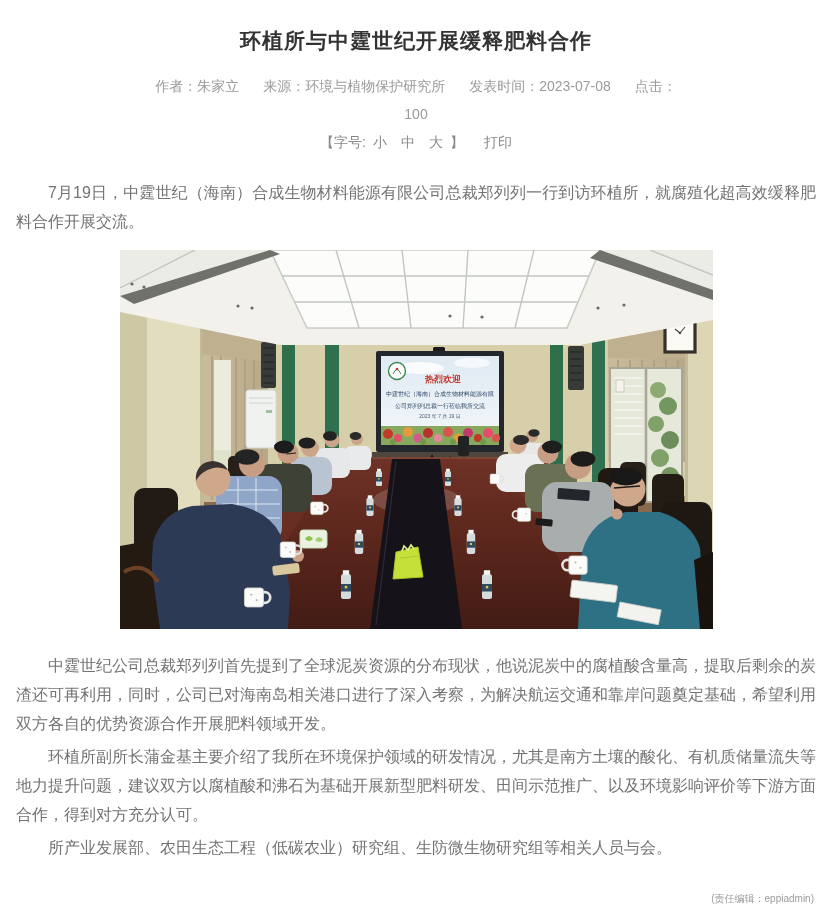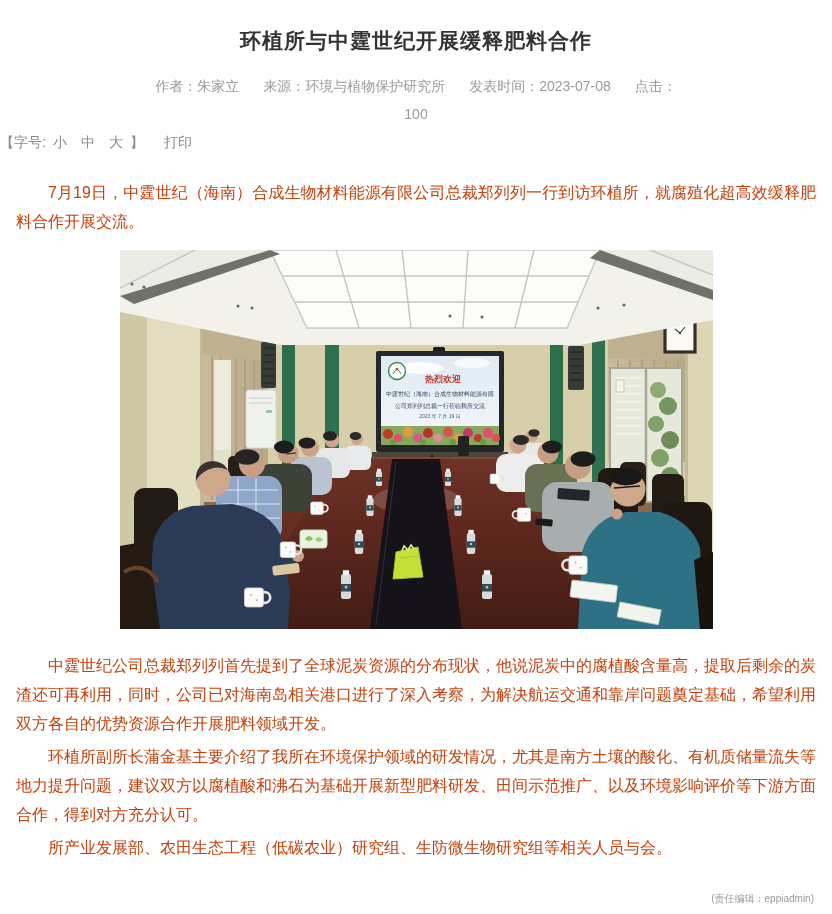--- a/index.html
+++ b/index.html
@@ -11,28 +11,28 @@
     margin:0; text-align:center; font-size:21px; font-weight:bold;
     color:#333; letter-spacing:1px; line-height:30px;
   }
   .meta-block { margin-top:16px; }
   .meta-row {
     text-align:center; color:#9b9b9b; font-size:14px; line-height:28px;
   }
   .meta-row .pair { margin:0 10px; }
   .meta-row .pair span { white-space:pre; }
   .fontsize-row {
-    color:#8a8a8a; font-size:14px; line-height:28px;
+    text-align:center; color:#8a8a8a; font-size:14px; line-height:28px;
   }
   .fontsize-row .szlink { margin:0 7px; cursor:pointer; color:#8a8a8a; text-decoration:none; }
   .fontsize-row .print-link { margin-left:20px; cursor:pointer; color:#8a8a8a; text-decoration:none; }
 
   .article-body { }
   .para {
-    margin:4px 16px; font-size:16px; line-height:29px; color:#c2410c;
+    margin:4px 16px; font-size:16px; line-height:29px; color:#737373;
     text-indent:2em; text-align:justify;
   }
   .para.first { margin-top:22px; }
 
   .photo-wrap { width:593px; margin:14px auto 22px auto; }
   .photo-wrap svg { display:block; }
   svg text { font-family:"Liberation Sans","DejaVu Sans",sans-serif; }
 
   .editor-note {
     margin-top:26px; padding-right:18px; padding-bottom:10px;

